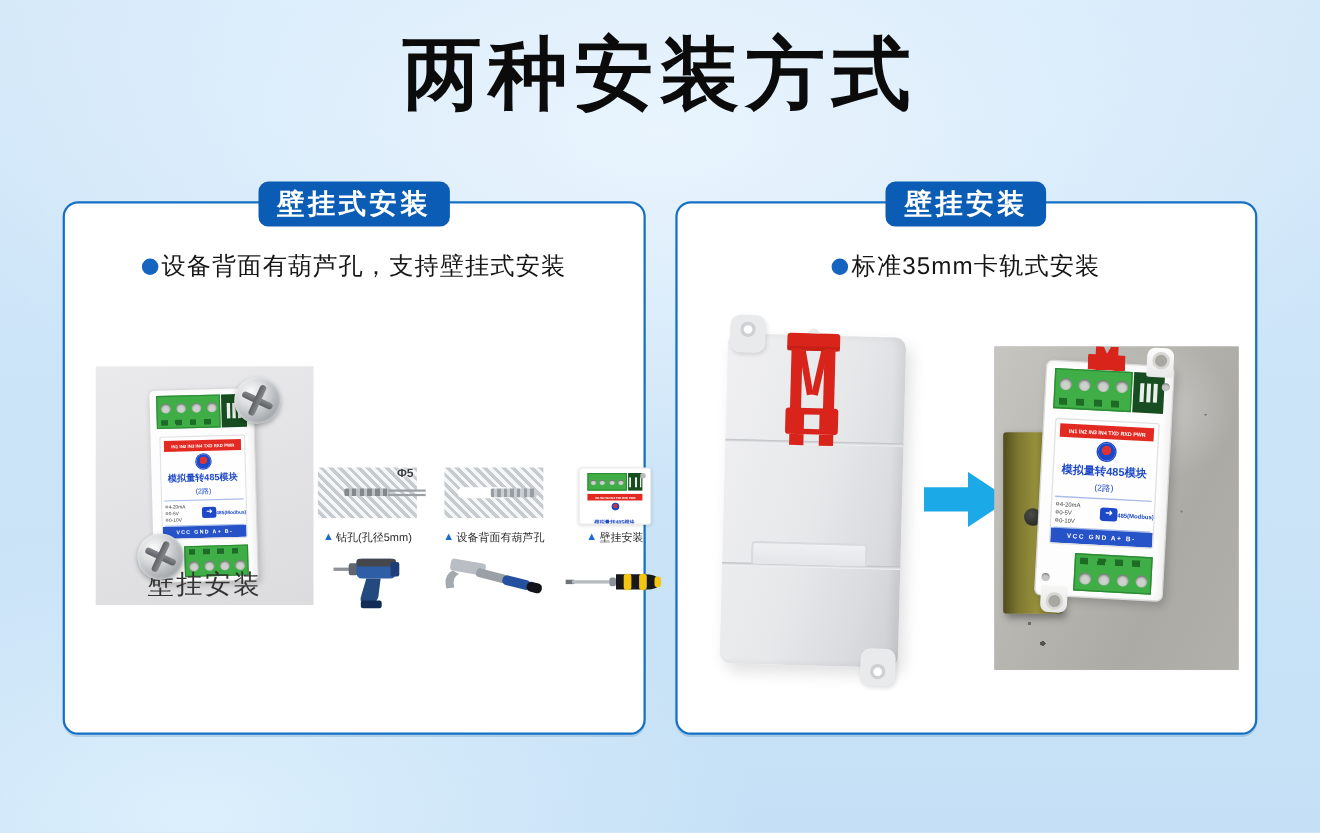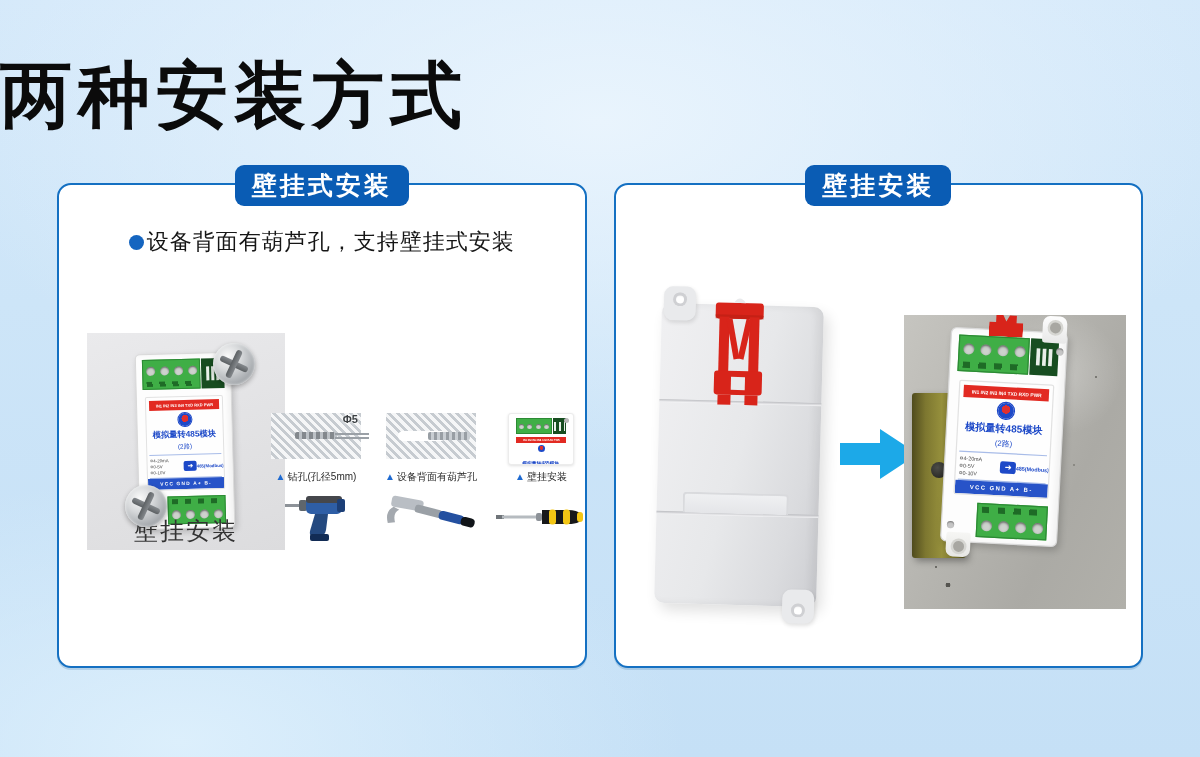--- a/index.html
+++ b/index.html
@@ -7,21 +7,21 @@
   body { font-family:"Liberation Sans","DejaVu Sans",sans-serif; }
   .page {
     position:relative; width:1200px; height:757px; overflow:hidden;
     background-color:#cde5f8;
     background-image:
       radial-gradient(55% 45% at 50% 16%, #e9f4fd 0%, rgba(233,244,253,0) 100%),
       radial-gradient(60% 50% at 15% 98%, #dceffc 0%, rgba(220,239,252,0) 70%),
       linear-gradient(180deg,#d5e9fa 0%,#cde5f8 40%,#c5e0f6 100%);
   }
   .title {
-    padding-top:48px; 
+    padding-top:20px; text-align:center;
     font-size:72px; font-weight:800; letter-spacing:6px; color:#0b0b0b;
   }
   .cards { position:absolute; top:183px; left:57px; right:57px; display:flex; gap:27px; }
   .card {
     position:relative; flex:1; height:485px; background:#ffffff;
     border:2px solid #1470c2; border-radius:14px;
     box-shadow:0 2px 0 rgba(16,86,150,.18);
   }
   .badge {
     position:absolute; top:-20px; left:50%; transform:translateX(-50%);
@@ -105,21 +105,21 @@
     box-shadow:0 2px 5px rgba(0,0,0,.3), inset 0 0 3px rgba(255,255,255,.8); }
   .screw::before, .screw::after { content:""; position:absolute; left:50%; top:50%;
     width:30px; height:6px; margin:-3px 0 0 -15px; border-radius:3px;
     background:linear-gradient(#84888c,#5d6164); }
   .screw::before { transform:rotate(25deg); }
   .screw::after  { transform:rotate(115deg); }
   .screw-tr { left:126px; top:10px; }
   .screw-bl { left:38px; top:152px; }
 
   
-  .steps { position:absolute; left:230px; top:228px; width:292px; display:flex; gap:24px;justify-content:flex-end; }
+  .steps { position:absolute; left:230px; top:240px; width:292px; display:flex; gap:24px; }
   .step { display:flex; flex-direction:column; align-items:center; }
   .step-1 { width:98px; } .step-2 { width:104px; } .step-3 { width:80px; }
   .graphic { height:52px; display:flex; align-items:flex-start; justify-content:center; width:100%; }
   .hatch-box { position:relative; width:90px; height:46px;
     background:repeating-linear-gradient(45deg,#f5f6f7 0 3px,#c6cbd0 3px 6px); }
   .phi { position:absolute; top:0px; right:3px; font-size:11px; font-weight:700; color:#3c4043;
     text-shadow:0 0 3px #fff,0 0 3px #fff; }
   .bit { position:absolute; top:19px; left:24px; width:42px; height:7px; border-radius:2px;
     background:repeating-linear-gradient(90deg,#83888d 0 4px,#bcc1c6 4px 7px); }
   .bit-lines { position:absolute; top:20px; left:64px; width:34px; height:6px; }
@@ -371,20 +371,24 @@
             </svg>
           </div>
         </div>
 
       </div>
     </section>
 
     <section class="card">
       <div class="badge">壁挂安装</div>
 
+      <div class="bullet-row">
+        <span class="dot"></span>
+        <span class="bullet-text">标准35mm卡轨式安装</span>
+      </div>
 
       <div class="back-illustration">
         <div class="back-body">
           <div class="bear bear-tl"></div>
           <div class="bear bear-br"></div>
           <div class="seam seam-a"></div>
           <div class="seam seam-b"></div>
           <div class="ledge"></div>
           <svg class="clip-svg" viewBox="0 0 64 122">
             <rect x="8" y="10" width="48" height="16" rx="3" fill="#d8241a"></rect>

